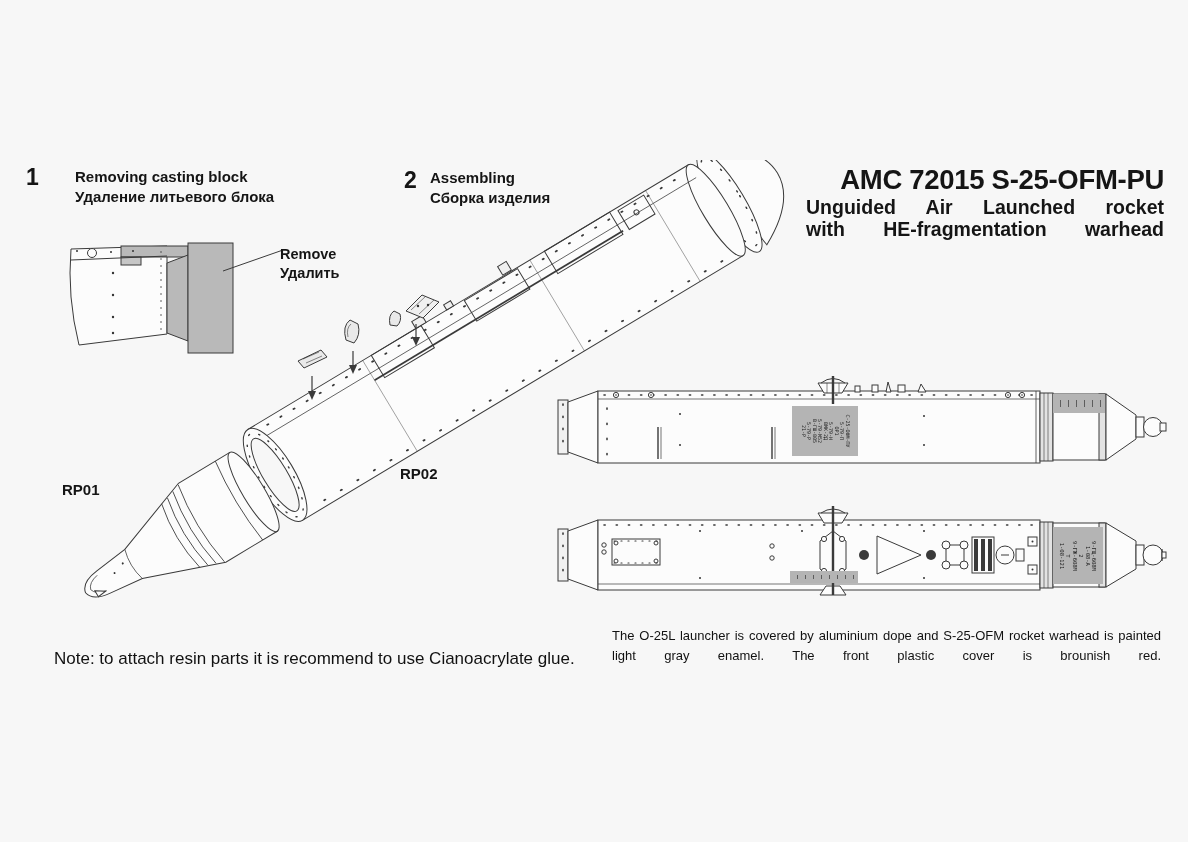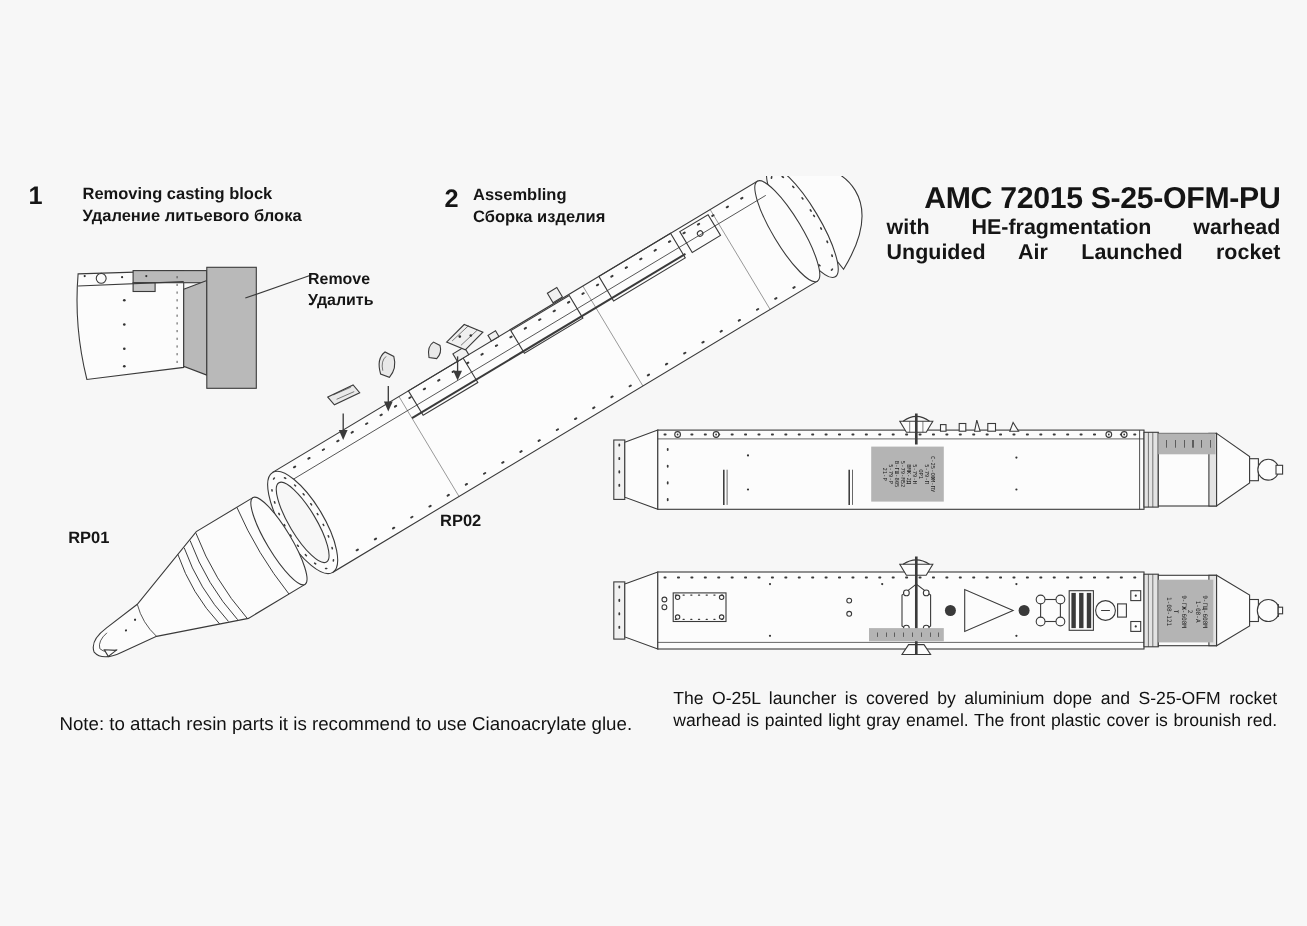--- a/index.html
+++ b/index.html
@@ -8,21 +8,21 @@
   .abs{position:absolute;}
   .stepnum{font-size:23px;font-weight:bold;line-height:23px;}
   .steptitle{font-size:15px;font-weight:bold;line-height:20px;white-space:nowrap;}
   .titleblock{width:358px;text-align:right;}
   .titleblock .l1{font-size:27.5px;font-weight:bold;line-height:32px;white-space:nowrap;letter-spacing:-.3px;}
   .titleblock .l2{font-size:19.5px;font-weight:bold;line-height:22px;text-align:justify;text-align-last:justify;}
   .callout{font-size:14.5px;font-weight:bold;line-height:19px;white-space:nowrap;}
   .rp{font-size:15px;font-weight:bold;}
   .note-en{font-size:17px;line-height:20px;white-space:nowrap;color:#111;}
   .note-ru{font-size:13.5px;line-height:17px;white-space:nowrap;color:#111;}
-  .paint{width:549px;font-size:16px;line-height:19.5px;text-align:justify;text-align-last:justify;color:#111;}
+  .paint{width:549px;font-size:13px;line-height:19.5px;text-align:justify;text-align-last:justify;color:#111;}
   .paint.ru{margin-top:5px;}
   .stencil{position:absolute;background:#b4b4b4;overflow:hidden;}
   .stencil .rot{position:absolute;left:50%;top:50%;transform:translate(-50%,-50%) rotate(90deg);
                 text-align:center;color:#1d1d1d;white-space:nowrap;
                 font-family:"DejaVu Sans Mono","Liberation Mono",monospace;}
   .st-launcher .rot div{font-size:5px;line-height:5.5px;}
   .st-warhead .rot div{font-size:5.5px;line-height:6.4px;}
   .band{position:absolute;background:#b4b4b4;}
   .band::after{content:"";position:absolute;left:4px;right:4px;top:30%;height:40%;
                background:repeating-linear-gradient(90deg,transparent 0 3px,#5d5d5d 3px 4px,transparent 4px 8px);}
@@ -38,22 +38,22 @@
 </div>
 
 <div class="abs stepnum" style="left:404px;top:169px;">2</div>
 <div class="abs" style="left:430px;top:168px;">
   <div class="steptitle">Assembling</div>
   <div class="steptitle">Сборка изделия</div>
 </div>
 
 <div class="abs titleblock" style="left:806px;top:164px;">
   <div class="l1">AMC 72015 S-25-OFM-PU</div>
+  <div class="l2">Unguided Air Launched rocket</div>
   <div class="l2">with HE-fragmentation warhead</div>
-  <div class="l2">Unguided Air Launched rocket</div>
 </div>
 
 <svg class="abs" style="left:55px;top:233px;" width="330" height="130" viewBox="0 0 330 130">
   <g fill="none" stroke="#3a3a3a" stroke-width="1">
     <path d="M16,16 L112,13 L112,101 L24,112 Q12,64 16,16 Z" fill="#fcfcfc"></path>
     <rect x="66" y="13" width="67" height="11" fill="#b9b9b9"></rect>
     <rect x="66" y="24" width="20" height="8" fill="#c6c6c6"></rect>
     <polygon points="112,30 133,22 133,108 112,100" fill="#b9b9b9"></polygon>
     <rect x="133" y="10" width="45" height="110" fill="#b9b9b9"></rect>
     <line x1="16" y1="27" x2="112" y2="23"></line>

